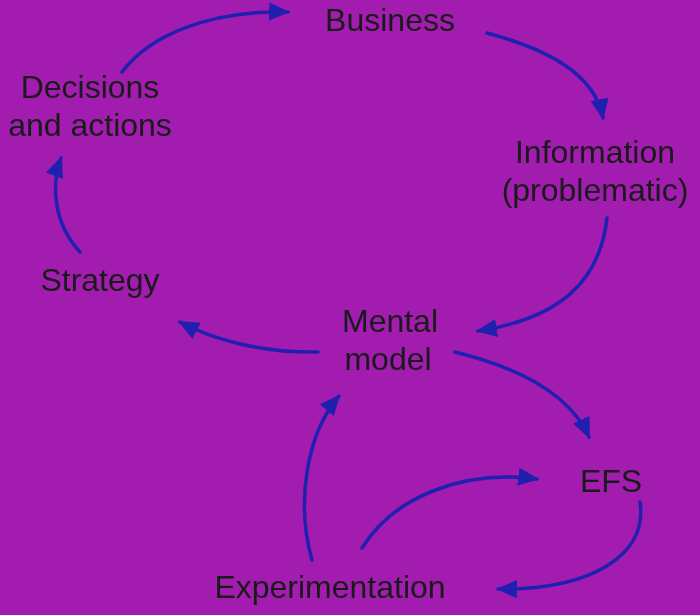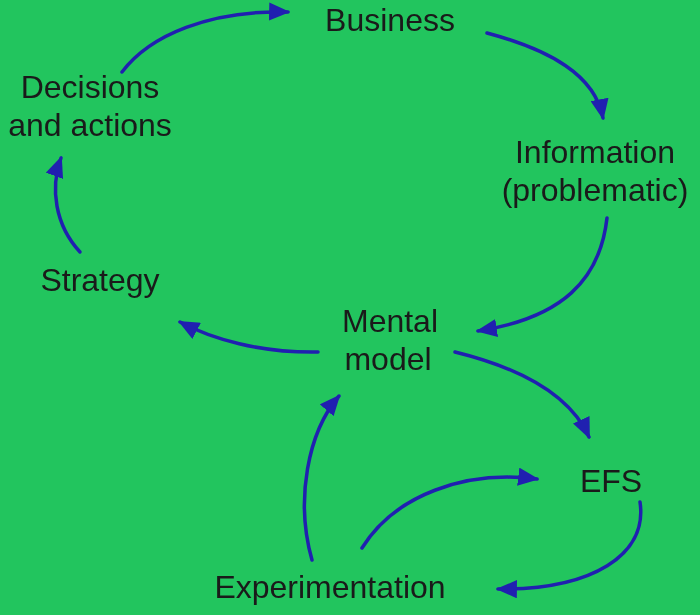--- a/index.html
+++ b/index.html
@@ -4,21 +4,21 @@
 <style>
   html, body {
     margin: 0;
     padding: 0;
     background: #ffffff;
   }
   .diagram-canvas {
     position: relative;
     width: 700px;
     height: 615px;
-    background: #22c55e;
+    background: #a21caf;
     overflow: hidden;
     font-family: "Liberation Sans", sans-serif;
   }
   svg text {
     font-family: "Liberation Sans", sans-serif;
     font-size: 32px;
     fill: #1a1a1a;
   }
   svg path.edge {
     fill: none;

